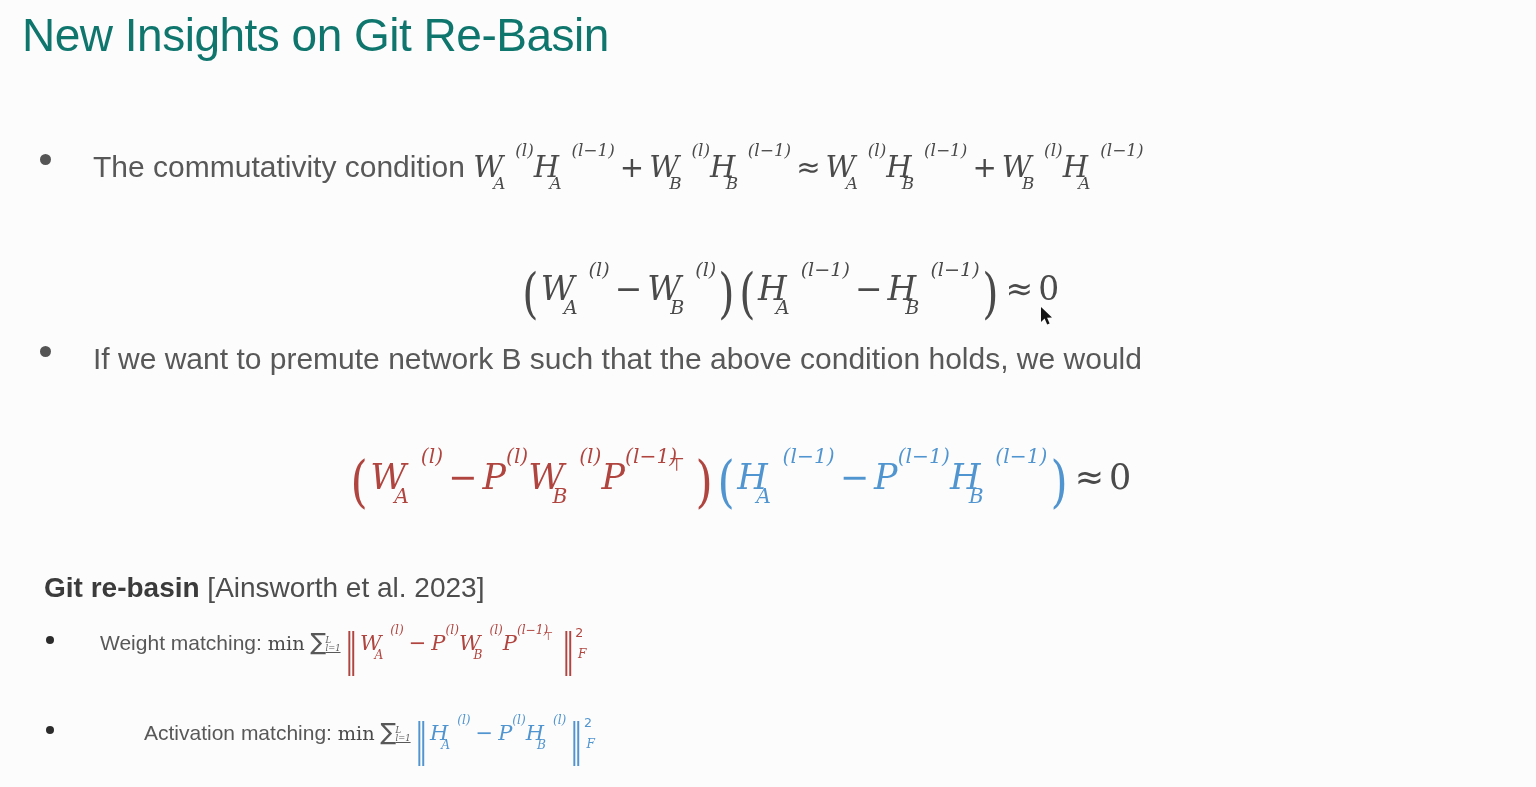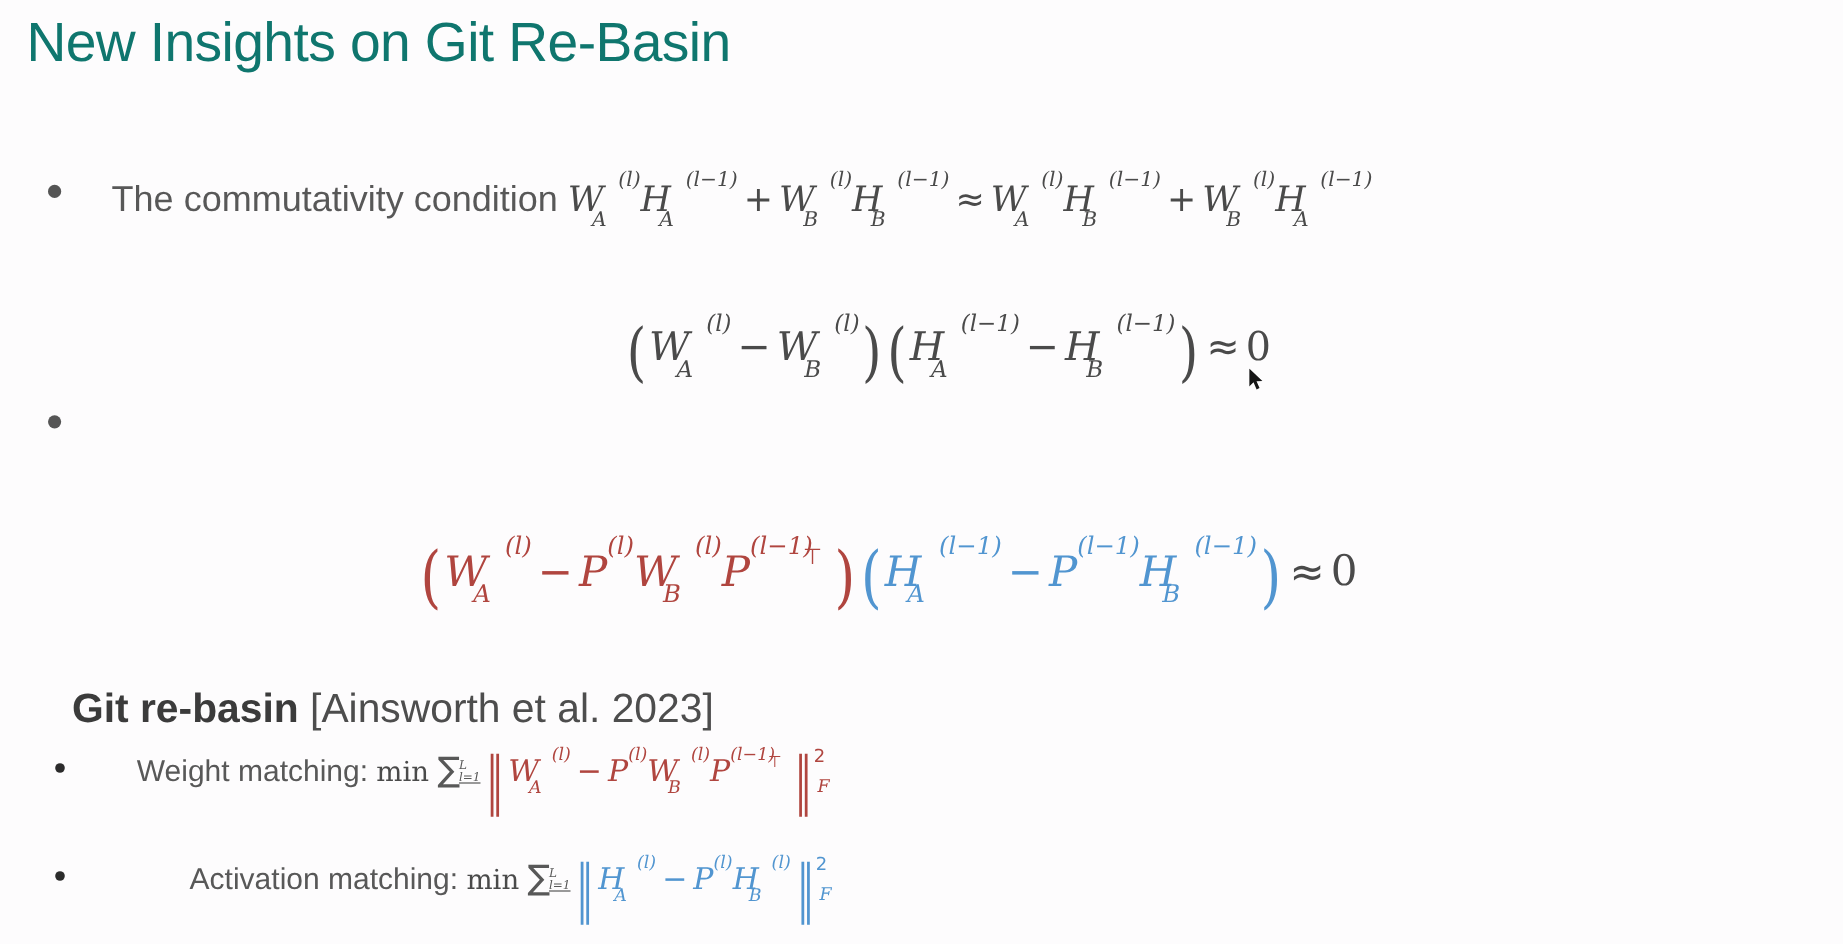--- a/index.html
+++ b/index.html
@@ -118,41 +118,41 @@
   }
   #eq1 { left: 520px; top: 262px; }
   #eq2 { left: 348px; top: 448px; font-size: 35px; }
 
   .red  { color: #b0453f; }
   .blue { color: #5195d0; }
 
   
   .section-head {
     position: absolute;
-    left: 60px;
+    left: 44px;
     top: 572px;
-    font-size: 34px;
+    font-size: 28px;
     color: #4d4d4d;
     white-space: nowrap;
   }
   .section-head .nm { font-weight: 700; color: #3b3b3b; }
   .section-head .cite { font-weight: 400; }
 
   
   .sub-row {
     position: absolute;
     display: flex;
     align-items: flex-start;
   }
   #sub1 { left: 46px; top: 622px; }
   #sub2 { left: 46px; top: 712px; gap: 44px; }
   .sub-body {
-    margin-left: 60px;
+    margin-left: 46px;
     color: #585858;
-    font-size: 25px;
+    font-size: 21px;
     line-height: 40px;
     white-space: nowrap;
   }
 
   .minop {
     font-family: "DejaVu Serif", "Liberation Serif", serif;
     font-style: normal;
     font-size: 0.92em;
     color: #4a4a4a;
   }
@@ -225,20 +225,21 @@
     </div>
   </div>
 
   <div class="eq-display math" id="eq1">
     <span class="paren">(</span><span class="mvar">W<sub class="sb">A</sub><sup class="sb">(l)</sup></span><span class="op">−</span><span class="mvar">W<sub class="sb">B</sub><sup class="sb">(l)</sup></span><span class="paren">)</span><span class="paren">(</span><span class="mvar">H<sub class="sb">A</sub><sup class="sb">(l−1)</sup></span><span class="op">−</span><span class="mvar">H<sub class="sb">B</sub><sup class="sb">(l−1)</sup></span><span class="paren">)</span><span class="op">≈</span><span class="up">0</span>
   </div>
 
   <div class="bullet-row" id="bullet2">
     <div class="bullet-dot"></div>
     <div class="bullet-body">
+      <div>If we want to premute network B such that the above condition holds, we would</div>
     </div>
   </div>
 
   <div class="eq-display math" id="eq2">
     <span class="red"><span class="paren">(</span><span class="mvar">W<sub class="sb">A</sub><sup class="sb">(l)</sup></span><span class="op">−</span><span class="mvar">P<sup class="sb">(l)</sup></span><span class="mvar">W<sub class="sb">B</sub><sup class="sb">(l)</sup></span><span class="mvar">P<sup class="sb">(l−1)</sup><span class="tpose">⊤</span></span><span class="paren">)</span></span><span class="blue"><span class="paren">(</span><span class="mvar">H<sub class="sb">A</sub><sup class="sb">(l−1)</sup></span><span class="op">−</span><span class="mvar">P<sup class="sb">(l−1)</sup></span><span class="mvar">H<sub class="sb">B</sub><sup class="sb">(l−1)</sup></span><span class="paren">)</span></span><span class="op">≈</span><span class="up">0</span>
   </div>
 
   <div class="section-head">
     <span class="nm">Git re-basin</span><span class="cite"> [Ainsworth et al. 2023]</span>
   </div>

